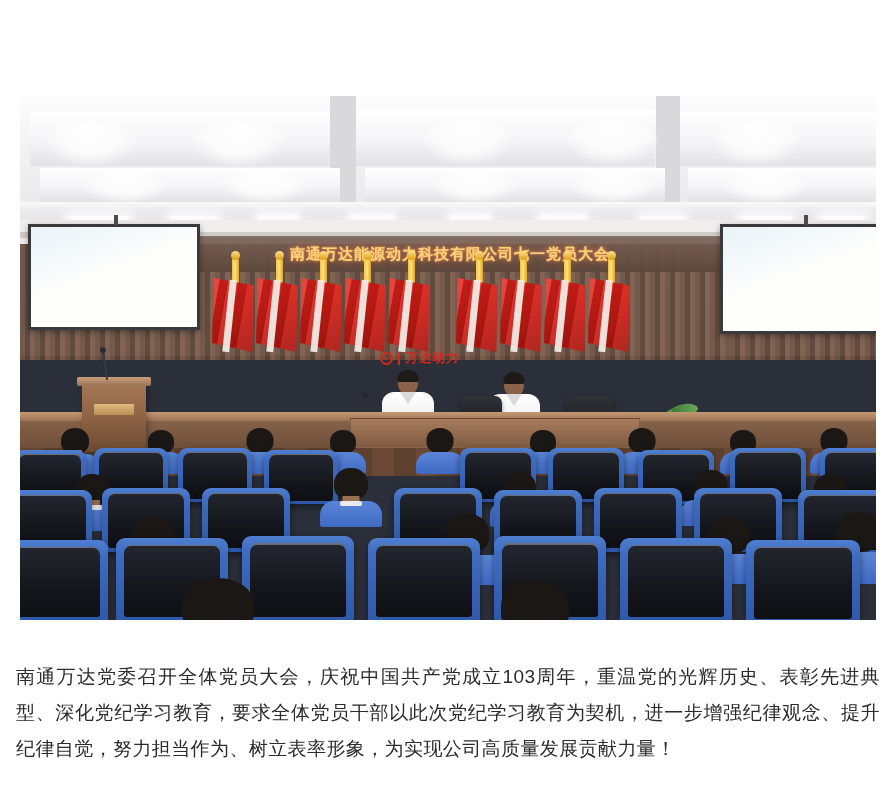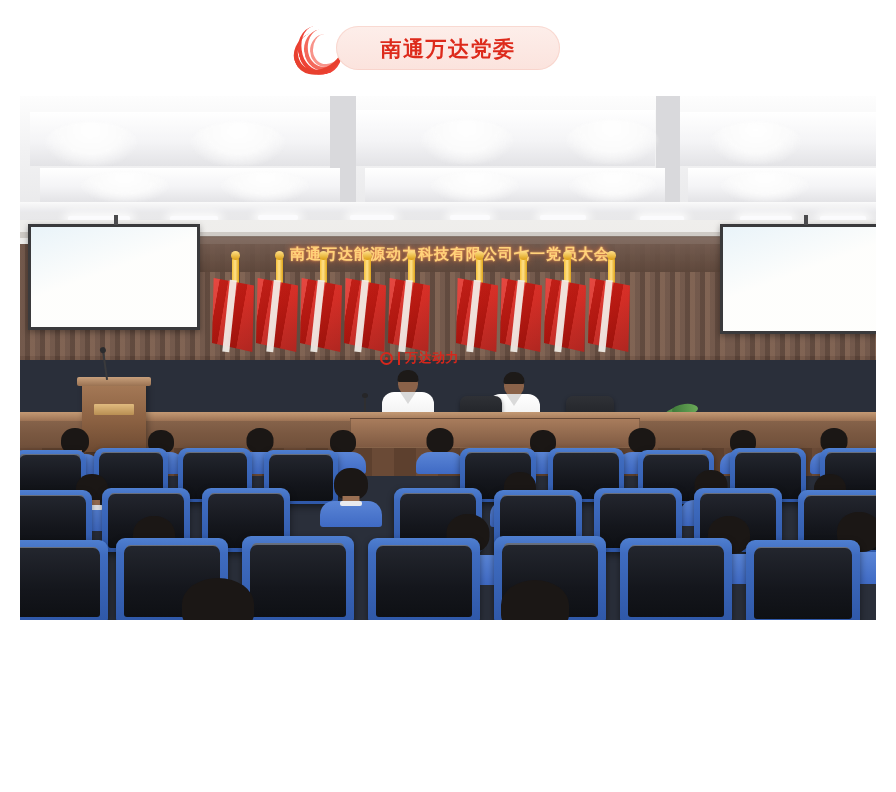--- a/index.html
+++ b/index.html
@@ -175,43 +175,20 @@
     position:absolute;left:16px;top:640px;width:864px;
     font-size:19px;line-height:36px;color:#2b2b2b;
     letter-spacing:.4px;text-align:justify;
   }
 </style>
 </head>
 <body>
 
 <div class="page">
 
-  <div class="header">
-    <div class="badge-wrap">
-
-      <span class="ribbon left">
-        <i></i>
-          <i></i>
-          <i></i>
-          <i></i>
-      </span>
-
-      <span class="badge-pill">
-        <span class="badge-title">南通万达党委</span>
-      </span>
-
-      <span class="ribbon right">
-        <i></i>
-          <i></i>
-          <i></i>
-          <i></i>
-      </span>
-
-    </div>
-  </div>
 
   <div class="photo">
 
     <div class="ceiling">
       <div class="coffer" style="left:10px;top:16px;width:300px;height:54px;"></div>
       <div class="coffer" style="left:335px;top:14px;width:300px;height:56px;"></div>
       <div class="coffer" style="left:660px;top:16px;width:200px;height:54px;"></div>
       <div class="ceil-band" style="left:310px;top:0;width:26px;height:112px;"></div>
       <div class="ceil-band" style="left:636px;top:0;width:24px;height:112px;"></div>
       <div class="spot" style="left:24px;top:26px;width:94px;height:44px;"></div>
@@ -547,14 +524,15 @@
         <span class="hd" style="top:0;width:72px;height:52px;border-radius:50% 50% 30% 30%;"></span>
       </div>
       <div class="person" style="left:470px;top:152px;width:90px;height:44px;">
         <span class="hd" style="top:0;width:68px;height:50px;border-radius:50% 50% 30% 30%;"></span>
       </div>
 
     </div>
 
   </div>
 
+  <p class="body-copy">南通万达党委召开全体党员大会，庆祝中国共产党成立103周年，重温党的光辉历史、表彰先进典型、深化党纪学习教育，要求全体党员干部以此次党纪学习教育为契机，进一步增强纪律观念、提升纪律自觉，努力担当作为、树立表率形象，为实现公司高质量发展贡献力量！</p>
 
 </div>
 
 </body></html>

